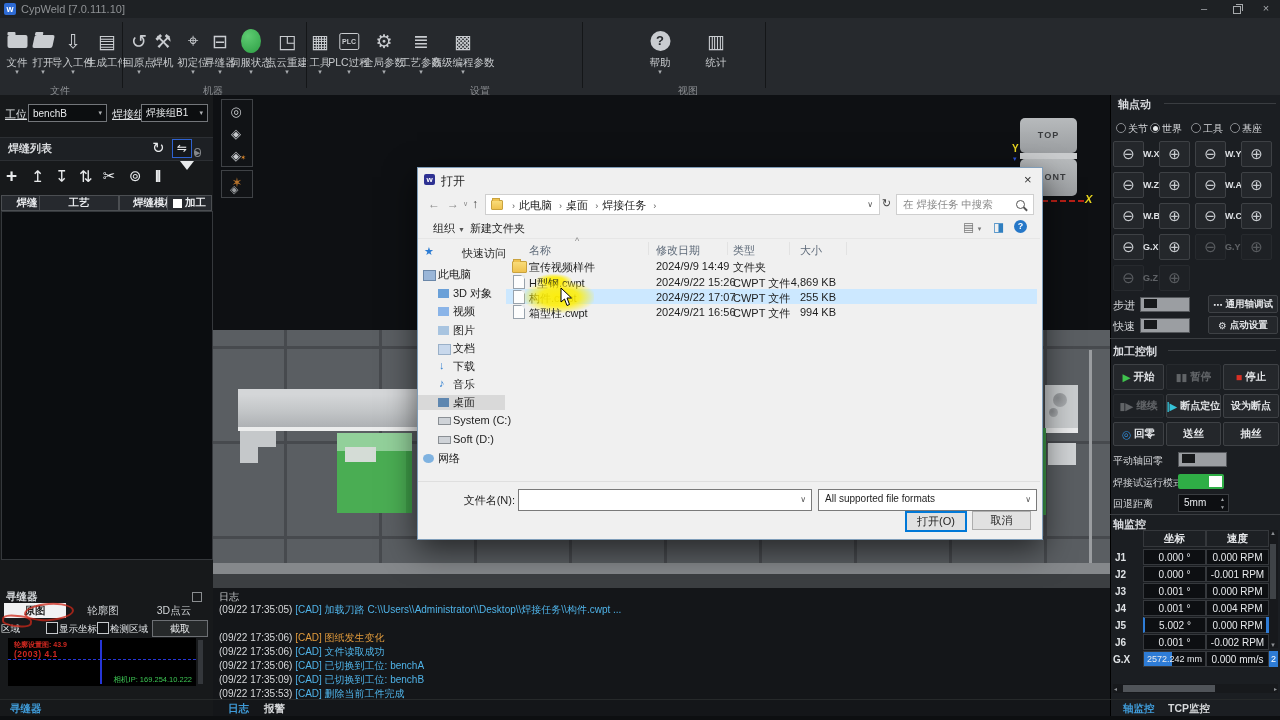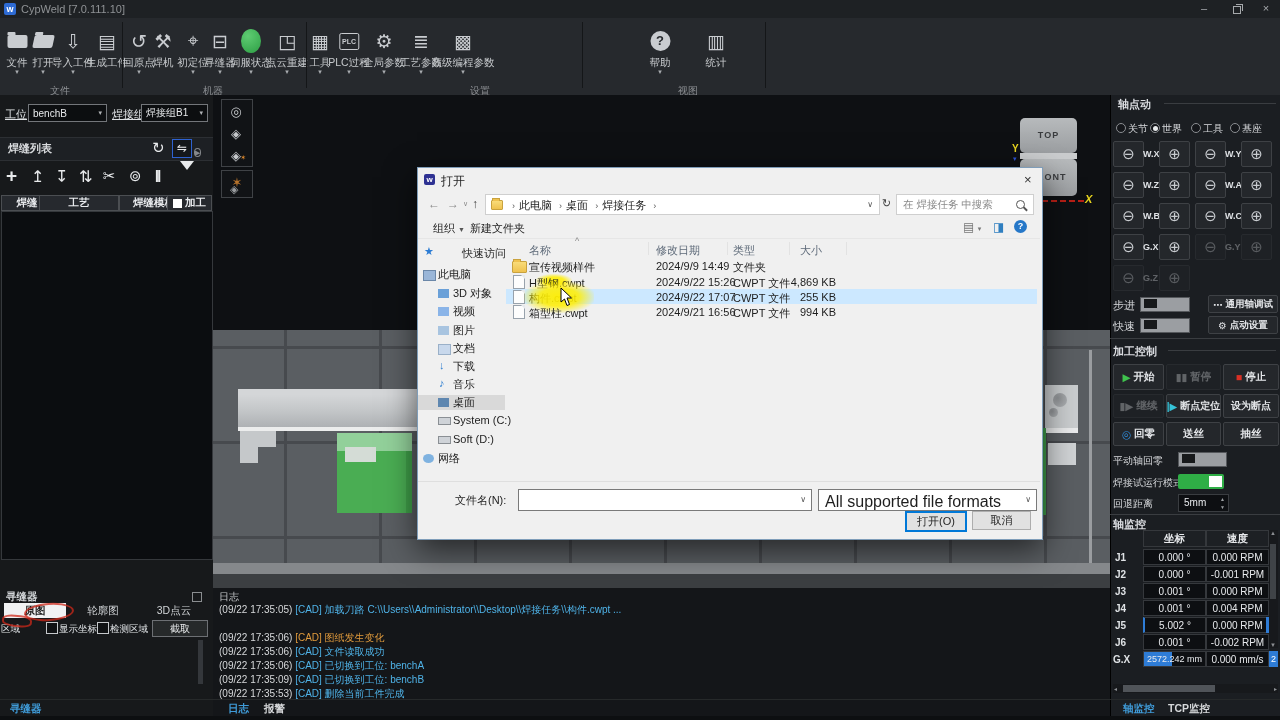--- a/index.html
+++ b/index.html
@@ -276,20 +276,27 @@
   <div class="scrib" style="left:24px;top:603px;width:46px;height:14px;transform:rotate(-4deg)"></div>
 
   <div class="cblab" style="left:1px;top:623px">区域</div>
   <div class="scrib" style="left:2px;top:615px;width:26px;height:8px;transform:rotate(6deg);border-radius:40%"></div>
   <div class="cbx" style="left:46px;top:622px"></div>
   <div class="cblab" style="left:59px;top:623px">显示坐标</div>
   <div class="cbx" style="left:97px;top:622px"></div>
   <div class="cblab" style="left:110px;top:623px">检测区域</div>
   <div class="A" style="left:152px;top:620px;width:54px;height:15px;border:1px solid #6d7074;background:#26292a;color:#e8eaec;font-size:10px;text-align:center;line-height:15px">截取</div>
 
+  <div class="A cam">
+    <div class="rednote" style="left:6px;top:2px;font-size:7px">轮廓设置图: 43.9</div>
+    <div class="rednote" style="left:6px;top:11px;font-size:8.5px;letter-spacing:.5px">(2003) 4.1</div>
+    <div style="position:absolute;left:0;top:21px;width:188px;border-top:1.5px dashed #2636d8"></div>
+    <div style="position:absolute;left:92px;top:2px;width:1.5px;height:44px;background:#2636d8"></div>
+    <div style="position:absolute;left:84px;top:37px;width:100px;text-align:right;font-size:7.5px;color:#3cc553">相机IP: 169.254.10.222</div>
+  </div>
   <div class="A" style="left:198px;top:640px;width:5px;height:44px;background:#34373b"></div>
   <div class="btab" style="left:10px;top:702px;color:#3f9bd8">寻缝器</div>
 
   <div class="A vsky"></div>
   <div class="A vground"></div>
   <div class="A vstrip"></div>
   <div class="A vlow"></div>
 
   <div class="A" style="left:238px;top:389px;width:179px;height:38px;background:linear-gradient(180deg,#d4d6d8 0 15%,#c2c5c7 60%,#aeb1b4)"></div>
   <div class="A" style="left:238px;top:427px;width:179px;height:4px;background:#eceded"></div>
@@ -411,27 +418,27 @@
     <path d="M1,1 L1,15 L4.5,12 L7,18.5 L9.5,17.5 L7,11 L11.5,11 Z" fill="#fff" stroke="#000" stroke-width="1"></path>
     </svg>
 
   <div class="pico" style="left:513px;top:305px"></div>
   <div class="dtxt" style="left:529px;top:306px">箱型柱.cwpt</div>
   <div class="dtxt" style="left:656px;top:306px">2024/9/21 16:56</div>
   <div class="dtxt" style="left:733px;top:306px">CWPT 文件</div>
   <div class="dtxt" style="left:770px;top:306px;width:66px;text-align:right">994 KB</div>
 
   <div class="A" style="left:418px;top:481px;width:622px;height:56px;background:#f0f0f0;border-top:1px solid #dfdfdf"></div>
-  <div class="dtxt" style="left:455px;top:493px;width:60px;text-align:left">文件名(N):</div>
+  <div class="dtxt" style="left:455px;top:493px;width:60px;text-align:right">文件名(N):</div>
   <div class="dbox" style="left:518px;top:489px;width:292px;height:20px;border-color:#7a7a7a">
     <span class="dtxt"></span>
     <span style="position:absolute;right:5px;top:5px;font-size:8px;color:#555">∨</span>
     </div>
   <div class="dbox" style="left:818px;top:489px;width:217px;height:20px;border-color:#7a7a7a">
-    <span class="dtxt" style="left:6px;top:3px;font-size:16px">All supported file formats</span>
+    <span class="dtxt" style="left:6px;top:3px;font-size:10px">All supported file formats</span>
     <span style="position:absolute;right:5px;top:5px;font-size:8px;color:#555">∨</span>
     </div>
   <div class="dbtn" style="left:905px;top:511px;width:58px;height:17px;line-height:16px;border:2px solid #0078d7">打开(O)</div>
   <div class="dbtn" style="left:972px;top:511px;width:57px;height:17px;line-height:16px">取消</div>
 
   <div class="A rpanel"></div>
   <div class="sect" style="left:1118px;top:97px">轴点动</div>
   <div class="sline" style="left:1164px;top:103px;width:112px"></div>
 
   <div class="radio" style="left:1116px;top:123px"></div>

